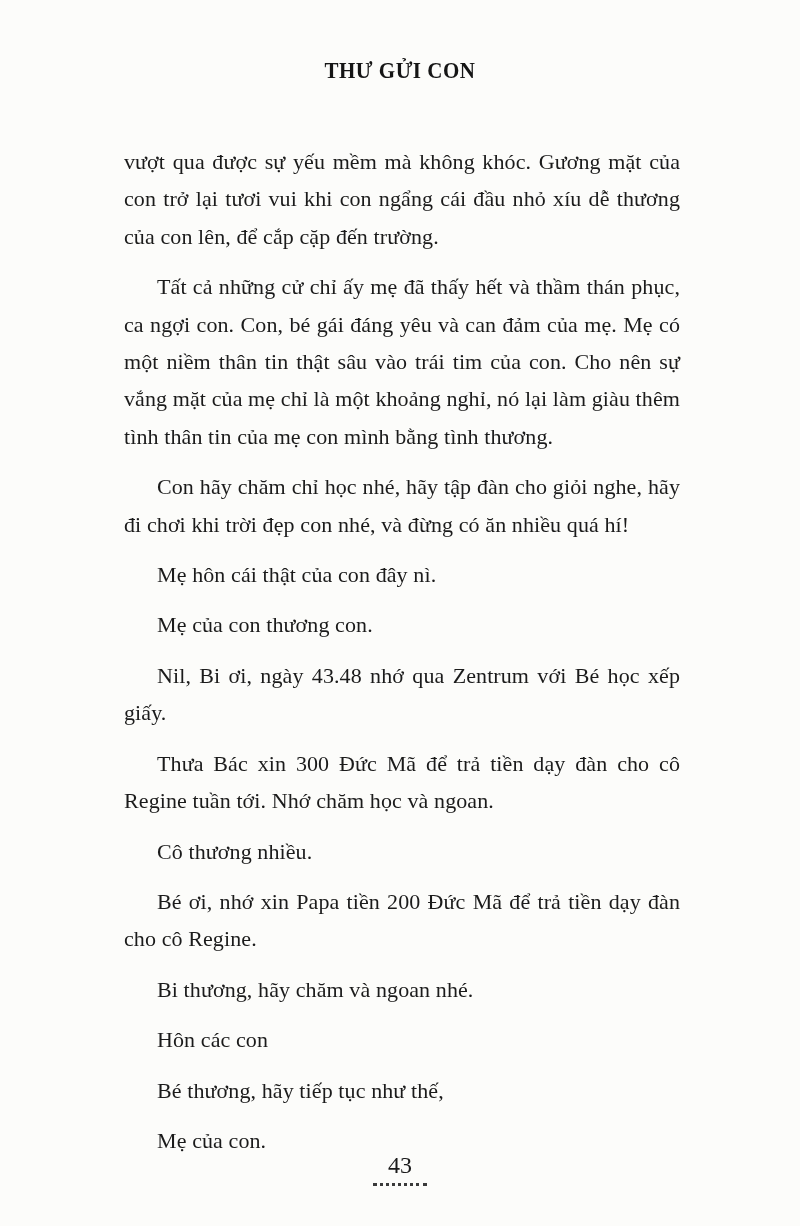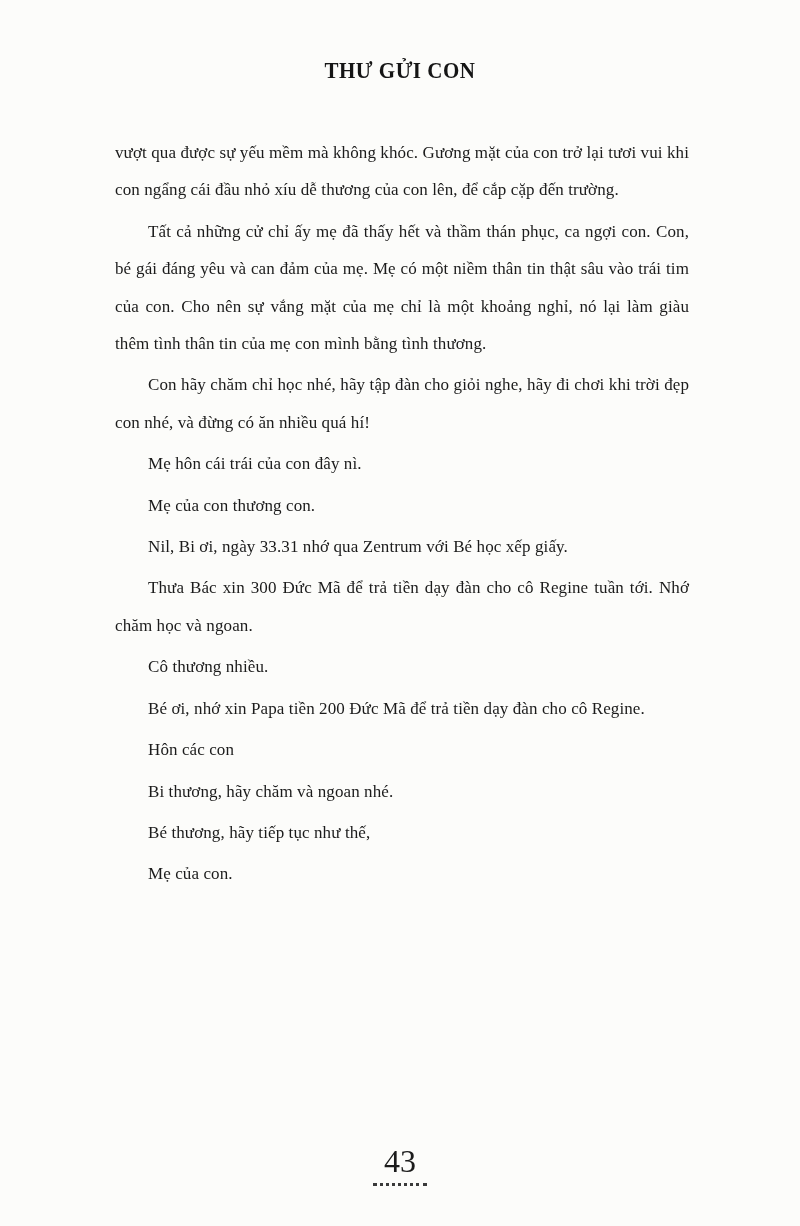--- a/index.html
+++ b/index.html
@@ -31,38 +31,38 @@
     transform: scaleY(1.12);
     color: #151515;
   }
   .text-block {
     position: absolute;
     top: 130px;
     left: 111px;
     width: 582px;
   }
   .para {
-    margin: 4px;
-    font-size: 17px;
+    margin: 13px;
+    font-size: 22px;
     line-height: 37.4px;
     text-align: justify;
     letter-spacing: 0.1px;
   }
   .para.indent {
     text-indent: 33px;
   }
   .footer {
     position: absolute;
     bottom: 40px;
     left: 0;
     width: 100%;
     text-align: center;
   }
   .page-number {
-    font-size: 32px;
+    font-size: 24px;
     color: #1b1b1b;
     line-height: 1;
   }
   .dotted-rule {
     width: 54px;
     height: 0;
     border-bottom: 3px dotted #3a3a3a;
     margin: 6px auto 0 auto;
   }
 </style>
@@ -70,28 +70,28 @@
 <body>
 
 <div class="page">
 
   <div class="chapter-title">THƯ GỬI CON</div>
 
   <div class="text-block">
     <p class="para">vượt qua được sự yếu mềm mà không khóc. Gương mặt của con trở lại tươi vui khi con ngẩng cái đầu nhỏ xíu dễ thương của con lên, để cắp cặp đến trường.</p>
     <p class="para indent">Tất cả những cử chỉ ấy mẹ đã thấy hết và thầm thán phục, ca ngợi con. Con, bé gái đáng yêu và can đảm của mẹ. Mẹ có một niềm thân tin thật sâu vào trái tim của con. Cho nên sự vắng mặt của mẹ chỉ là một khoảng nghỉ, nó lại làm giàu thêm tình thân tin của mẹ con mình bằng tình thương.</p>
     <p class="para indent">Con hãy chăm chỉ học nhé, hãy tập đàn cho giỏi nghe, hãy đi chơi khi trời đẹp con nhé, và đừng có ăn nhiều quá hí!</p>
-    <p class="para indent">Mẹ hôn cái trái của con đây nì.</p>
+    <p class="para indent">Mẹ hôn cái thật của con đây nì.</p>
     <p class="para indent">Mẹ của con thương con.</p>
-    <p class="para indent">Nil, Bi ơi, ngày 33.31 nhớ qua Zentrum với Bé học xếp giấy.</p>
+    <p class="para indent">Nil, Bi ơi, ngày 43.48 nhớ qua Zentrum với Bé học xếp giấy.</p>
     <p class="para indent">Thưa Bác xin 300 Đức Mã để trả tiền dạy đàn cho cô Regine tuần tới. Nhớ chăm học và ngoan.</p>
     <p class="para indent">Cô thương nhiều.</p>
     <p class="para indent">Bé ơi, nhớ xin Papa tiền 200 Đức Mã để trả tiền dạy đàn cho cô Regine.</p>
+    <p class="para indent">Bi thương, hãy chăm và ngoan nhé.</p>
     <p class="para indent">Hôn các con</p>
-    <p class="para indent">Bi thương, hãy chăm và ngoan nhé.</p>
     <p class="para indent">Bé thương, hãy tiếp tục như thế,</p>
     <p class="para indent">Mẹ của con.</p>
   </div>
 
   <div class="footer">
     <div class="page-number">43</div>
     <div class="dotted-rule"></div>
   </div>
 
 </div>

